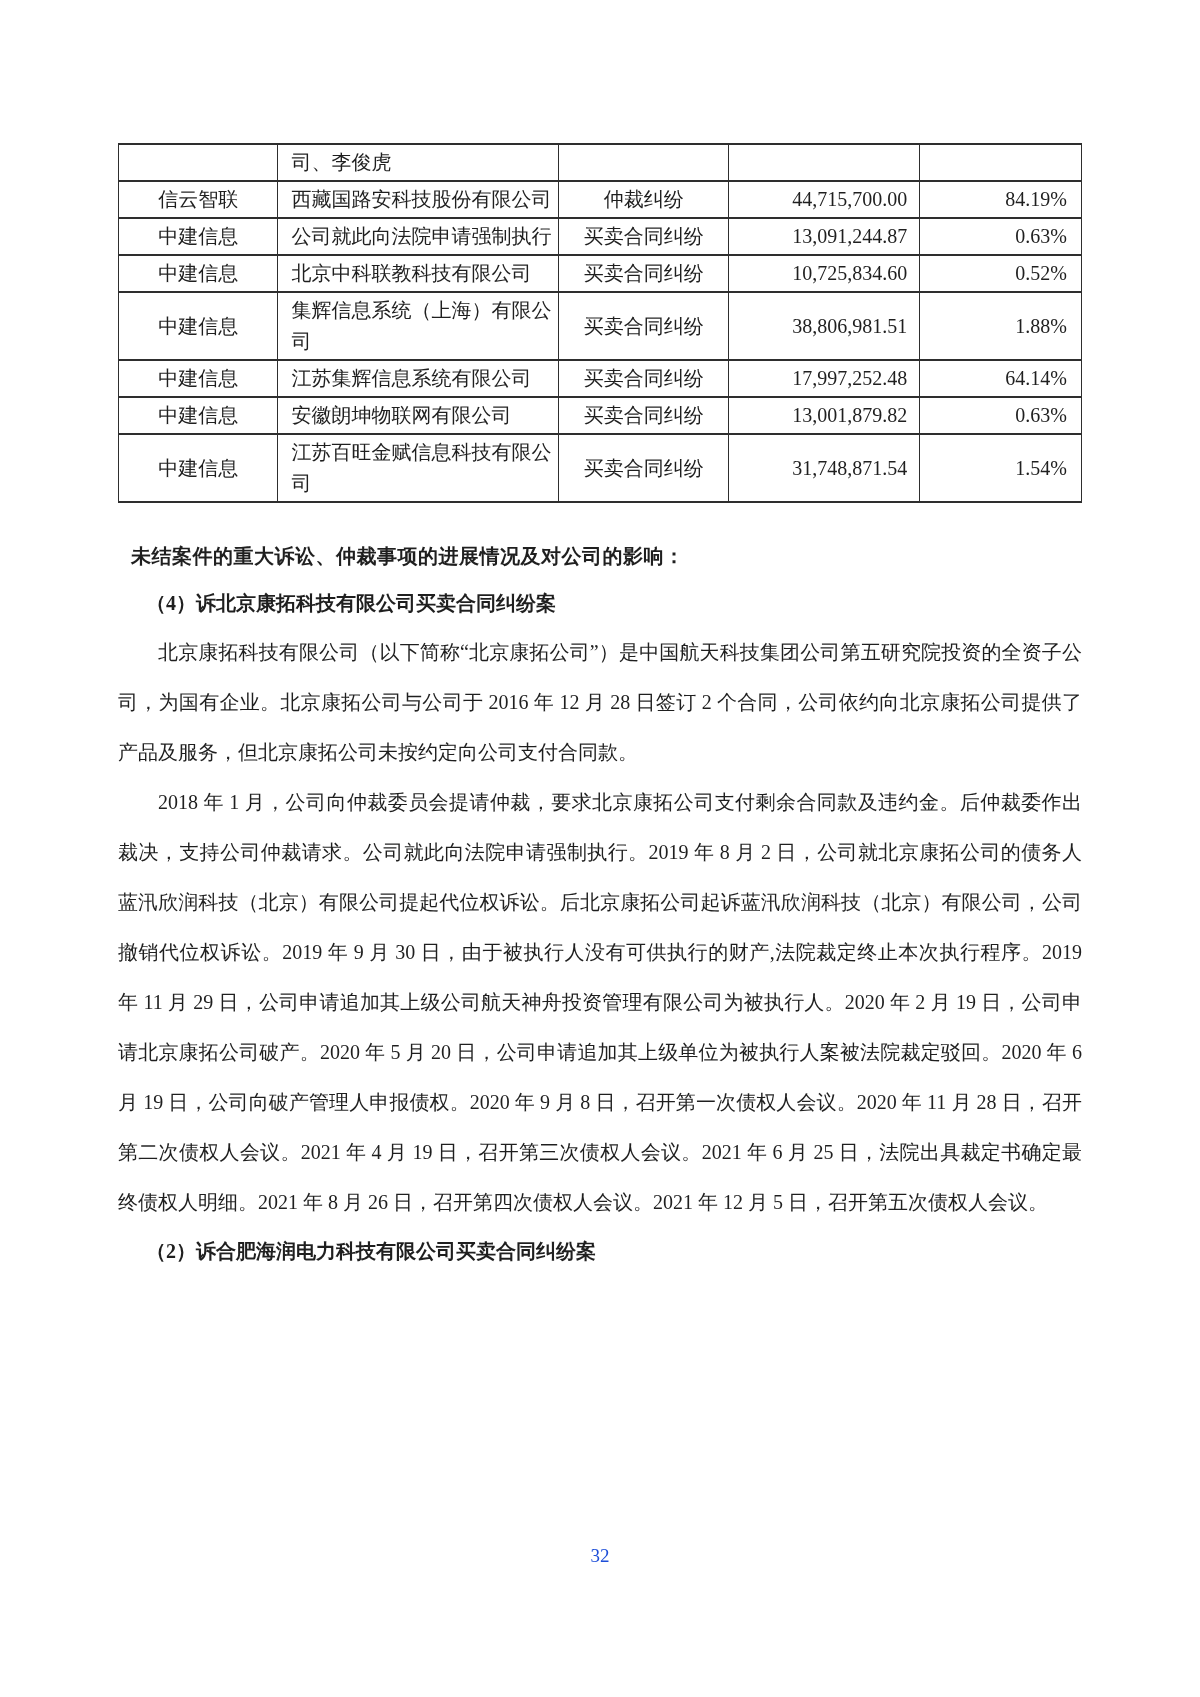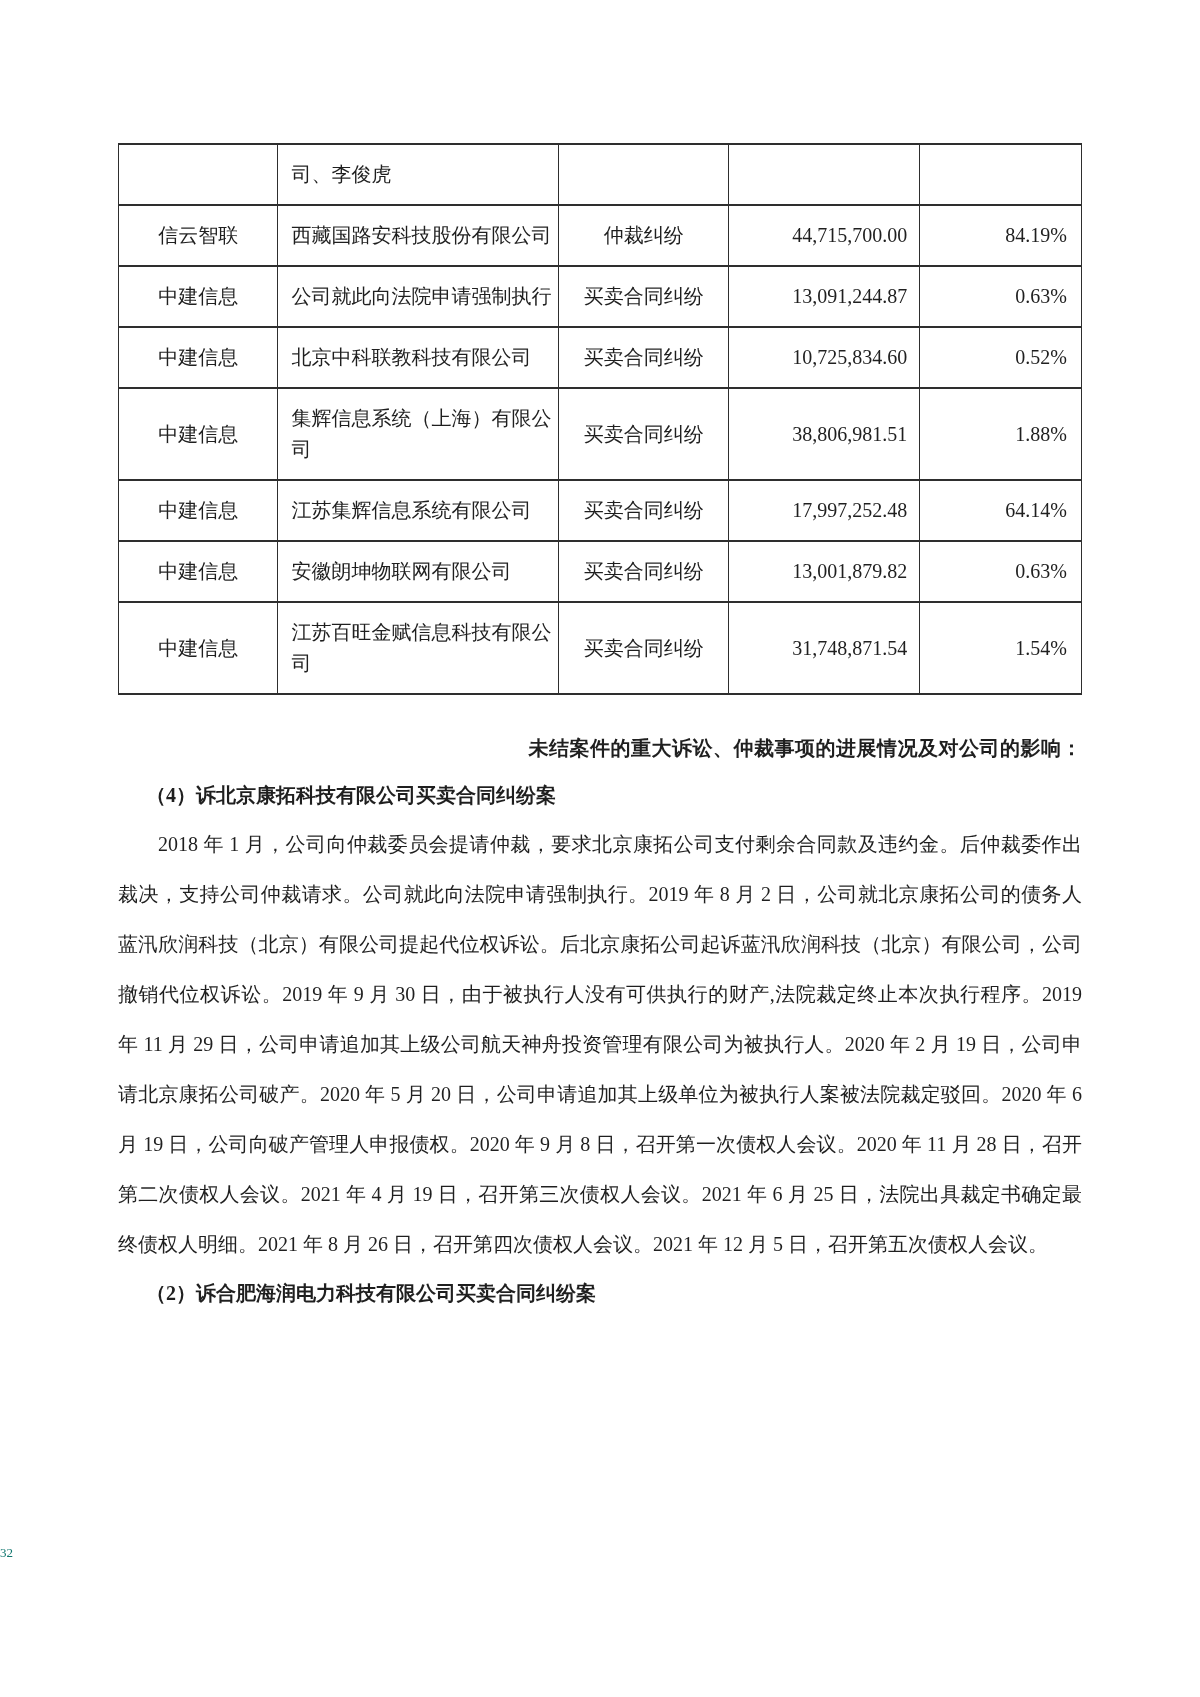--- a/index.html
+++ b/index.html
@@ -21,58 +21,57 @@
     border-collapse:collapse;
     table-layout:fixed;
     font-size:20px;
   }
   table.lit td{
     border-left:1px solid #2e2e2e;
     border-right:1px solid #2e2e2e;
     border-top:2px solid #2e2e2e;
     border-bottom:2px solid #2e2e2e;
     line-height:31px;
-    padding:14px 4px;
+    padding:2px 4px;
     overflow:hidden;
     word-break:break-all;
   }
   table.lit .c0{width:16.9%;text-align:center;}
   table.lit .c1{width:29.3%;text-align:left;padding-left:13px;padding-right:6px;}
   table.lit .c2{width:18.1%;text-align:center;}
   table.lit .c3{width:19.6%;text-align:right;padding-right:12px;}
   table.lit .c4{width:16.1%;text-align:right;padding-right:14px;}
   
   .body-text{font-size:20px;}
   .sec-heading{
-    margin:30px 0 0 0;
+    margin:30px 0 0 13px;
     font-weight:bold;
     line-height:46px;
     letter-spacing:0.5px;
-    text-align:right;
   }
   .sub-title{
     margin:0;
     font-weight:bold;
     line-height:48px;
     text-indent:1.4em;
   }
   .para{
     margin:0;
     line-height:50px;
     text-indent:2em;
     text-align:justify;
     text-justify:inter-ideograph;
   }
   .page-number{
     position:absolute;
     left:0;right:0;
     top:1545px;
-    text-align:left;
-    font-size:13px;
-    color:#0f766e;
+    text-align:center;
+    font-size:19px;
+    color:#1d4ed8;
   }
 </style>
 </head>
 <body>
 
 <div class="page">
 
   <table class="lit">
     <tbody>
         <tr>
@@ -131,19 +130,20 @@
           <td class="c3">31,748,871.54</td>
           <td class="c4">1.54%</td>
         </tr>
       </tbody>
   </table>
 
   <div class="body-text">
     <p class="sec-heading">未结案件的重大诉讼、仲裁事项的进展情况及对公司的影响：</p>
 
     <p class="sub-title">（4）诉北京康拓科技有限公司买卖合同纠纷案</p>
+    <p class="para">北京康拓科技有限公司（以下简称“北京康拓公司”）是中国航天科技集团公司第五研究院投资的全资子公司，为国有企业。北京康拓公司与公司于 2016 年 12 月 28 日签订 2 个合同，公司依约向北京康拓公司提供了产品及服务，但北京康拓公司未按约定向公司支付合同款。</p>
     <p class="para">2018 年 1 月，公司向仲裁委员会提请仲裁，要求北京康拓公司支付剩余合同款及违约金。后仲裁委作出裁决，支持公司仲裁请求。公司就此向法院申请强制执行。2019 年 8 月 2 日，公司就北京康拓公司的债务人蓝汛欣润科技（北京）有限公司提起代位权诉讼。后北京康拓公司起诉蓝汛欣润科技（北京）有限公司，公司撤销代位权诉讼。2019 年 9 月 30 日，由于被执行人没有可供执行的财产,法院裁定终止本次执行程序。2019 年 11 月 29 日，公司申请追加其上级公司航天神舟投资管理有限公司为被执行人。2020 年 2 月 19 日，公司申请北京康拓公司破产。2020 年 5 月 20 日，公司申请追加其上级单位为被执行人案被法院裁定驳回。2020 年 6 月 19 日，公司向破产管理人申报债权。2020 年 9 月 8 日，召开第一次债权人会议。2020 年 11 月 28 日，召开第二次债权人会议。2021 年 4 月 19 日，召开第三次债权人会议。2021 年 6 月 25 日，法院出具裁定书确定最终债权人明细。2021 年 8 月 26 日，召开第四次债权人会议。2021 年 12 月 5 日，召开第五次债权人会议。</p>
 
     <p class="sub-title">（2）诉合肥海润电力科技有限公司买卖合同纠纷案</p>
   </div>
 
   <div class="page-number">32</div>
 </div>
 
 </body></html>

